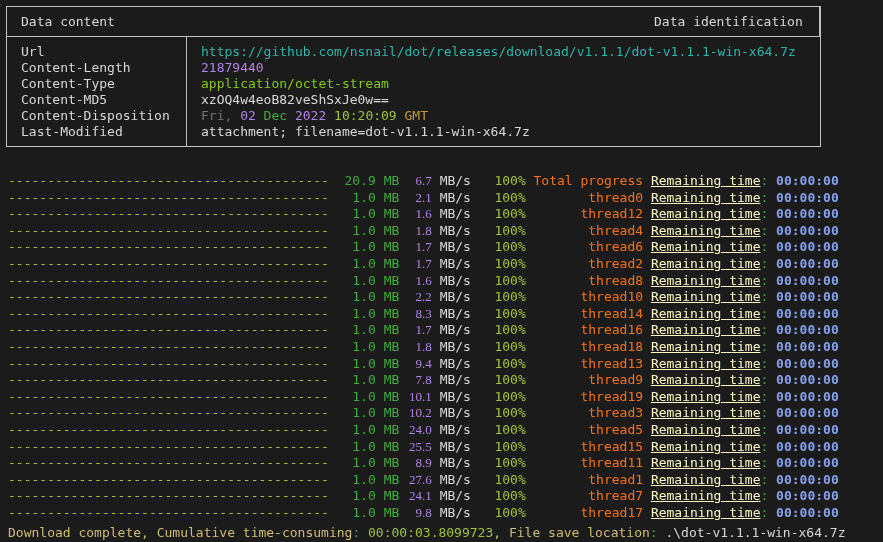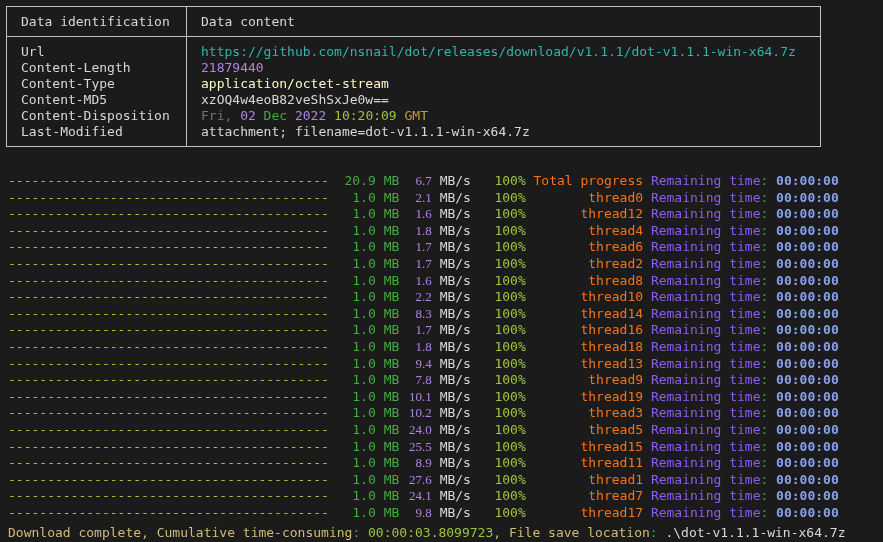--- a/index.html
+++ b/index.html
@@ -20,50 +20,50 @@
   
   .plist{position:absolute;left:8px;top:173px;}
   .prow{height:16.6px;line-height:16.6px;white-space:pre;}
   .prow span{display:inline-block;}
   .bar{width:41ch;color:#a0c33c;}
   .size{width:8ch;margin-left:1ch;text-align:right;color:#42ab3e;}
   .speed{width:4ch;margin-left:1ch;text-align:right;color:#b283e8;font-family:Liberation Serif, serif;}
   .unit{margin-left:1ch;color:#d8d8d8;}
   .pct{width:4ch;margin-left:3ch;text-align:right;color:#a0c33c;}
   .tname{width:14ch;margin-left:1ch;text-align:right;color:#f97316;}
-  .rlabel{margin-left:1ch;color:#8b5cf6;}
+  .rlabel{margin-left:1ch;color:#fef9c3;text-decoration:underline;}
   .colon{color:#42ab3e;}
   .time{margin-left:1ch;color:#8aa1ea;font-weight:bold;}
 
   
   .footer{position:absolute;left:8px;top:524px;height:17px;line-height:17px;white-space:pre;}
 </style>
 </head>
 <body>
 
 <div class="term">
 
   <div class="htable">
     <div class="thead">
+      <div class="th v">Data content</div>
       <div class="th k">Data identification</div>
-      <div class="th v">Data content</div>
     </div>
     <div class="tbody">
       <div class="keys">
           <div class="trow">Url</div>
           <div class="trow">Content-Length</div>
           <div class="trow">Content-Type</div>
           <div class="trow">Content-MD5</div>
           <div class="trow">Content-Disposition</div>
           <div class="trow">Last-Modified</div>
         </div>
       <div class="vals">
           <div class="trow"><span style="color: rgb(47, 181, 172);">https://github.com/nsnail/dot/releases/download/v1.1.1/dot-v1.1.1-win-x64.7z</span></div>
           <div class="trow"><span style="color: rgb(178, 131, 232);">21879440</span></div>
-          <div class="trow"><span style="color: #fef9c3;">application/octet-stream</span></div>
+          <div class="trow"><span style="color: #84cc16;">application/octet-stream</span></div>
           <div class="trow"><span style="color: rgb(216, 216, 216);">xzOQ4w4eoB82veShSxJe0w==</span></div>
           <div class="trow"><span style="color: #737373;">Fri,</span><span style="color: rgb(178, 131, 232);"> 02</span><span style="color: rgb(66, 171, 62);"> Dec</span><span style="color: rgb(178, 131, 232);"> 2022</span><span style="color: rgb(160, 195, 60);"> 10:20:09</span><span style="color: rgb(192, 154, 64);"> GMT</span></div>
           <div class="trow"><span style="color: rgb(216, 216, 216);">attachment; filename=dot-v1.1.1-win-x64.7z</span></div>
         </div>
     </div>
   </div>
 
   <div class="plist">
       <div class="prow"><span class="bar">-----------------------------------------</span><span class="size">20.9 MB</span><span class="speed">6.7</span><span class="unit">MB/s</span><span class="pct">100%</span><span class="tname">Total progress</span><span class="rlabel">Remaining time</span><span class="colon">:</span><span class="time">00:00:00</span></div>
       <div class="prow"><span class="bar">-----------------------------------------</span><span class="size">1.0 MB</span><span class="speed">2.1</span><span class="unit">MB/s</span><span class="pct">100%</span><span class="tname">thread0</span><span class="rlabel">Remaining time</span><span class="colon">:</span><span class="time">00:00:00</span></div>

